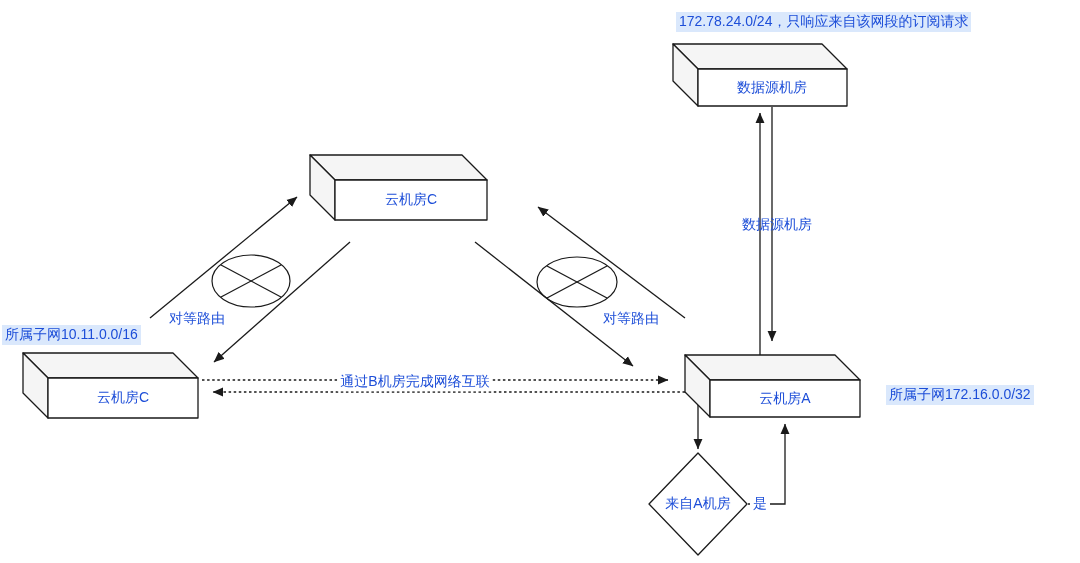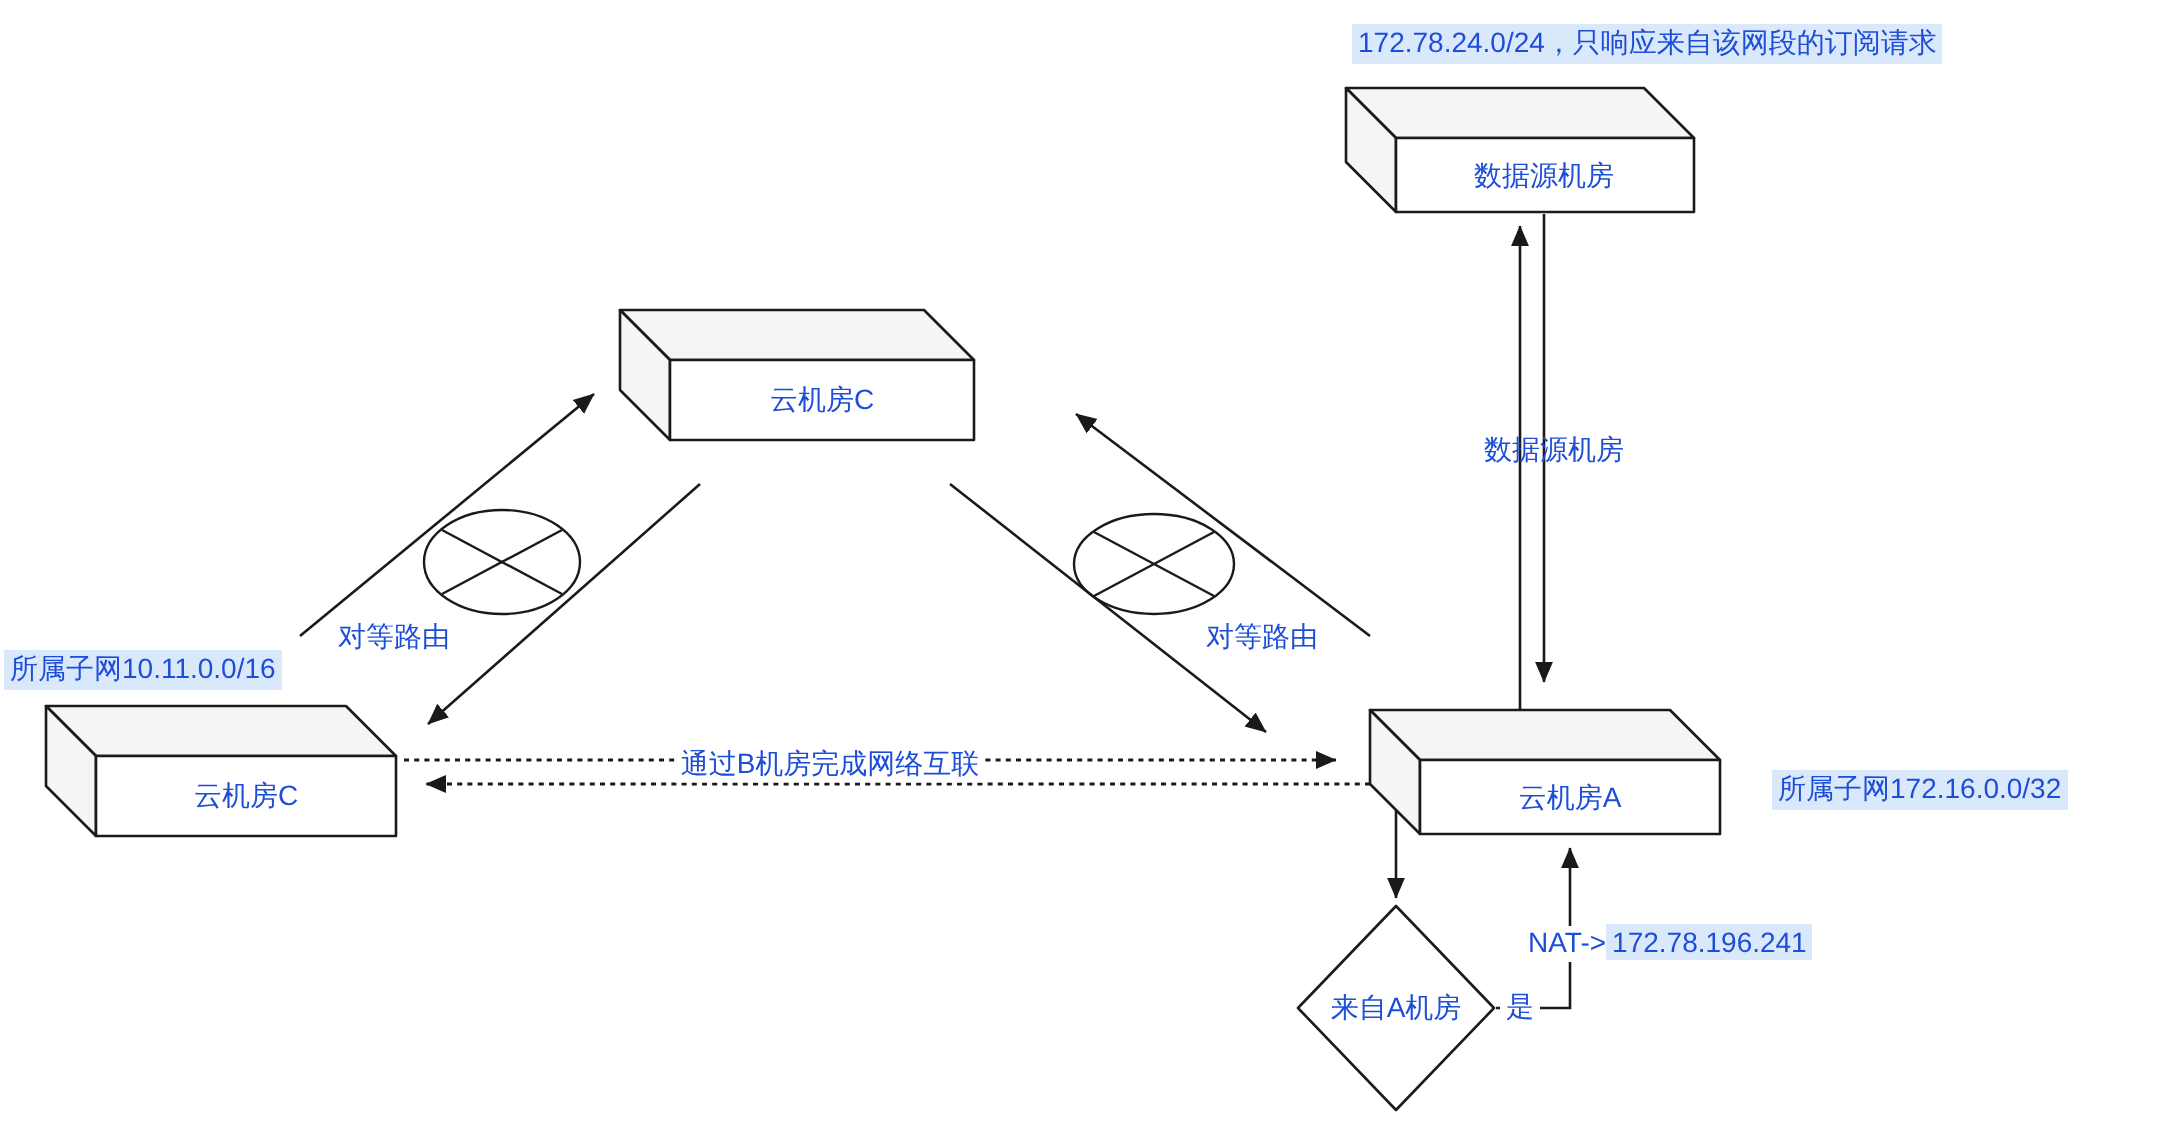--- a/index.html
+++ b/index.html
@@ -99,17 +99,14 @@
   <div class="lbl center" style="left:411px;top:200px">云机房C</div>
   <div class="lbl center" style="left:123px;top:398px">云机房C</div>
   <div class="lbl center" style="left:785px;top:399px">云机房A</div>
   <div class="lbl center" style="left:698px;top:504px">来自A机房</div>
 
   <div class="lbl" style="left:169px;top:310px">对等路由</div>
   <div class="lbl" style="left:603px;top:310px">对等路由</div>
   <div class="lbl center" style="left:777px;top:225px">数据源机房</div>
   <div class="lbl center whitebg" style="left:415px;top:382px">通过B机房完成网络互联</div>
   <div class="lbl whitebg" style="left:750px;top:495px">是</div>
-  <div class="lbl whitebg" style="left:761px;top:463px">
-    <span>NAT-&gt;</span><span class="hl">172.78.196.241</span>
-  </div>
 
 </div>
 
 </body></html>

